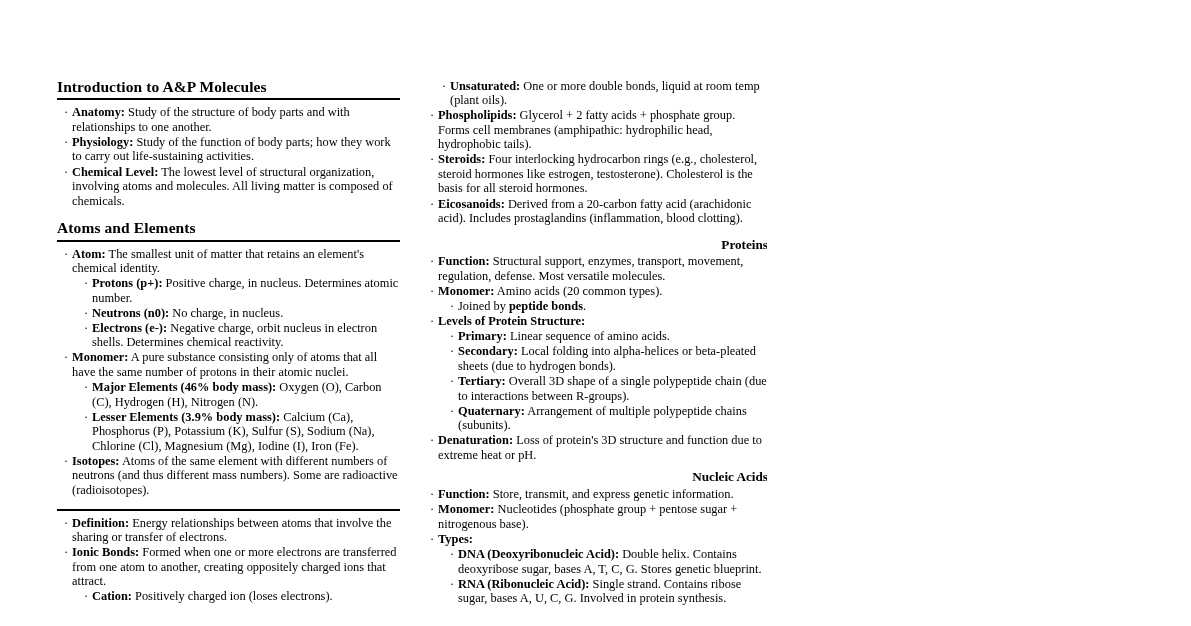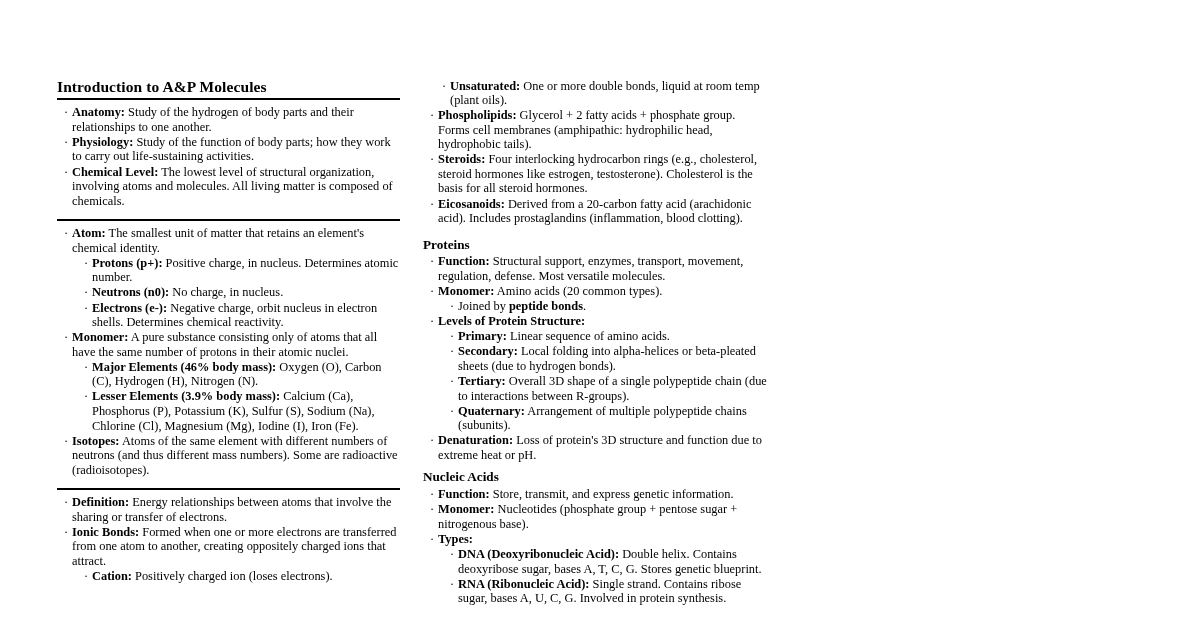--- a/index.html
+++ b/index.html
@@ -62,20 +62,21 @@
     border-top: 2px solid #000000;
     margin: 1px 0 5px 0;
     padding: 0;
   }
   h3.sub-title {
     font-size: 13.2px;
     font-weight: bold;
     line-height: 1.2;
     margin: 7px 0 2px 0;
     padding: 0;
+    text-align: right;
   }
 
   .section { margin-bottom: 11px; }
   .section.tight { margin-bottom: 7px; }
 
   
   ul.lvl1 {
     list-style: none;
     margin: 0;
     padding: 0 0 0 7px;
@@ -120,26 +121,27 @@
 </head>
 <body>
 
 <div class="page">
   <div class="columns">
     <div class="col col-left" id="col-left">
         <div class="section">
           <h2 class="section-title">Introduction to A&amp;P Molecules</h2>
           <div class="rule"></div>
           <ul class="lvl1">
-            <li class="bullet"><span class="bullet-dot">·</span><span class="term">Anatomy:</span><span class="body"> Study of the hydrogen of body parts and their relationships to one another.</span></li>
+            <li class="bullet"><span class="bullet-dot">·</span><span class="term">Anatomy:</span><span class="body"> Study of the structure of body parts and with relationships to one another.</span></li>
             <li class="bullet"><span class="bullet-dot">·</span><span class="term">Physiology:</span><span class="body"> Study of the function of body parts; how they work to carry out life-sustaining activities.</span></li>
             <li class="bullet"><span class="bullet-dot">·</span><span class="term">Chemical Level:</span><span class="body"> The lowest level of structural organization, involving atoms and molecules. All living matter is composed of chemicals.</span></li>
           </ul>
         </div>
         <div class="section">
+          <h2 class="section-title">Atoms and Elements</h2>
           <div class="rule"></div>
           <ul class="lvl1">
             <li class="bullet"><span class="bullet-dot">·</span><span class="term">Atom:</span><span class="body"> The smallest unit of matter that retains an element's chemical identity.</span><ul class="lvl2">
                 <li class="bullet"><span class="bullet-dot">·</span><span class="term">Protons (p+):</span><span class="body"> Positive charge, in nucleus. Determines atomic number.</span></li>
                 <li class="bullet"><span class="bullet-dot">·</span><span class="term">Neutrons (n0):</span><span class="body"> No charge, in nucleus.</span></li>
                 <li class="bullet"><span class="bullet-dot">·</span><span class="term">Electrons (e-):</span><span class="body"> Negative charge, orbit nucleus in electron shells. Determines chemical reactivity.</span></li>
               </ul></li>
             <li class="bullet"><span class="bullet-dot">·</span><span class="term">Monomer:</span><span class="body"> A pure substance consisting only of atoms that all have the same number of protons in their atomic nuclei.</span><ul class="lvl2">
                 <li class="bullet"><span class="bullet-dot">·</span><span class="term">Major Elements (46% body mass):</span><span class="body"> Oxygen (O), Carbon (C), Hydrogen (H), Nitrogen (N).</span></li>
                 <li class="bullet"><span class="bullet-dot">·</span><span class="term">Lesser Elements (3.9% body mass):</span><span class="body"> Calcium (Ca), Phosphorus (P), Potassium (K), Sulfur (S), Sodium (Na), Chlorine (Cl), Magnesium (Mg), Iodine (I), Iron (Fe).</span></li>

